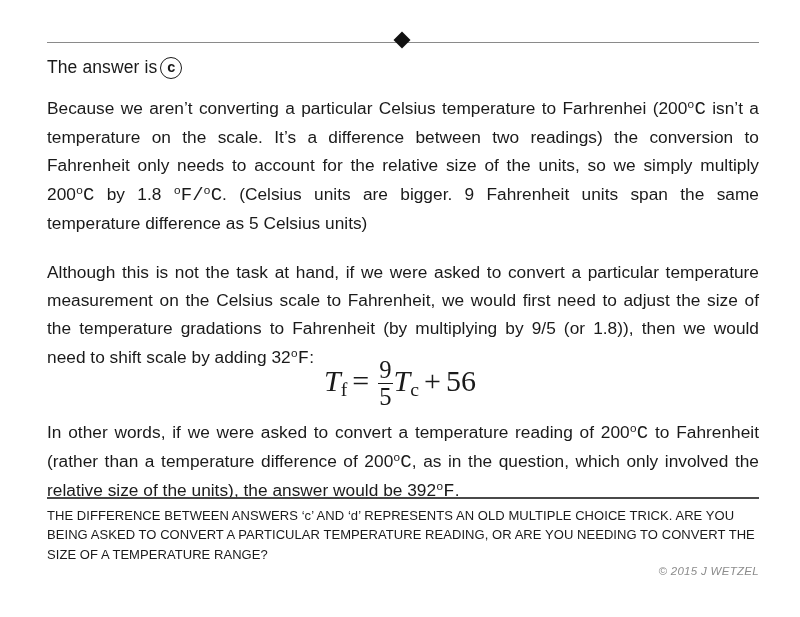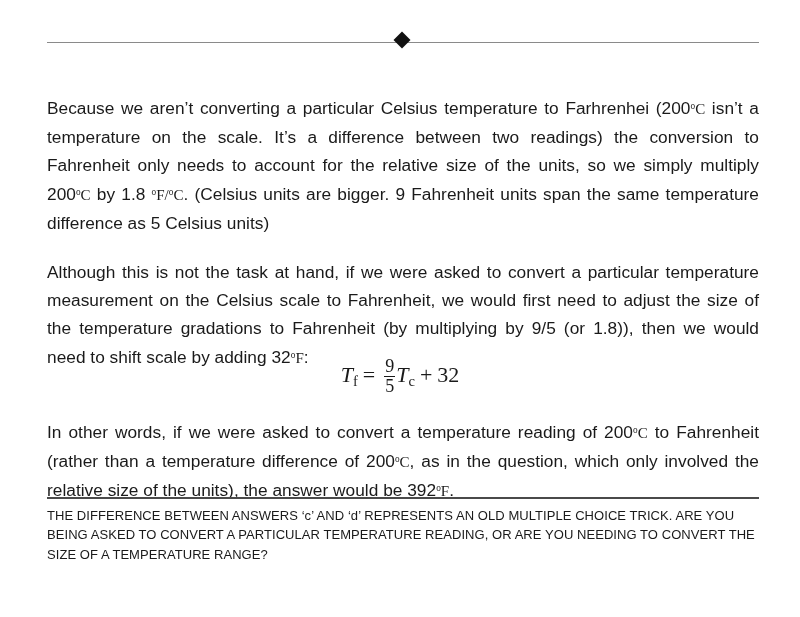--- a/index.html
+++ b/index.html
@@ -84,38 +84,38 @@
   }
   .para {
     text-align: justify;
     text-justify: inter-word;
     margin: 0 0 21px 0;
   }
   .para:last-child { margin-bottom: 0; }
 
   
   .unit {
-    font-family: Liberation Serif, serif;
-    font-size: 15px;
+    font-family: Liberation Mono, monospace;
+    font-size: 19px;
     margin-top: 34px;
   }
   .unit sup {
     font-size: 0.62em;
     vertical-align: 0.52em;
     line-height: 0;
   }
 
   
   .formula {
     position: absolute;
     left: 0;
     width: 800px;
     text-align: center;
     font-family: "Liberation Serif", "DejaVu Serif", serif;
-    font-size: 22px;
+    font-size: 30px;
     color: #1a1a1a;
   }
   .formula .eq { display: inline-block; white-space: nowrap; }
   .formula i { font-style: italic; }
   .formula .sub {
     font-style: normal;
     font-size: 0.66em;
     vertical-align: -0.28em;
     line-height: 0;
   }
@@ -169,30 +169,34 @@
 </head>
 <body>
 
 <div class="page">
 
   <div class="top-rule-wrap">
     <div class="top-rule"></div>
     <div class="diamond"></div>
   </div>
 
+  <div class="answer-line">
+    <span>The answer is</span><span class="circled">c</span>
+  </div>
 
   <div class="body-block" style="top:94px;">
     <p class="para">Because we aren’t converting a particular Celsius temperature to Farhrenhei (200<span class="unit"><sup>o</sup>C</span> isn’t a temperature on the scale.  It’s a difference between two readings) the conversion to Fahrenheit only needs to account for the relative size of the units, so we simply multiply 200<span class="unit"><sup>o</sup>C</span> by 1.8 <span class="unit"><sup>o</sup>F/<sup>o</sup>C</span>.  (Celsius units are bigger.  9 Fahrenheit units span the same temperature difference as 5 Celsius units)</p>
     <p class="para">Although this is not the task at hand, if we were asked to convert a particular temperature measurement on the Celsius scale to Fahrenheit, we would first need to adjust the size of the temperature gradations to Fahrenheit (by multiplying by 9/5 (or 1.8)), then we would need to shift scale by adding 32<span class="unit"><sup>o</sup>F</span>:</p>
   </div>
 
   <div class="formula" style="top:358px;">
-    <span class="eq"><i>T</i><span class="sub">f</span><span class="op">=</span><span class="frac"><span class="num">9</span><span class="den">5</span></span><i>T</i><span class="sub">c</span><span class="op">+</span><span>32</span></span>
+    <span class="eq"><i>T</i><span class="sub">f</span><span class="op">=</span><span class="frac"><span class="num">9</span><span class="den">5</span></span><i>T</i><span class="sub">c</span><span class="op">+</span><span>56</span></span>
   </div>
 
   <div class="body-block" style="top:418px;">
     <p class="para">In other words, if we were asked to convert a temperature reading of 200<span class="unit"><sup>o</sup>C</span> to Fahrenheit (rather than a temperature difference of 200<span class="unit"><sup>o</sup>C</span>, as in the question, which only involved the relative size of the units), the answer would be 392<span class="unit"><sup>o</sup>F</span>.</p>
   </div>
 
   <div class="footer-rule"></div>
   <div class="footer-note">THE DIFFERENCE BETWEEN ANSWERS ‘c’ AND ‘d’ REPRESENTS AN OLD MULTIPLE CHOICE TRICK.  ARE YOU BEING ASKED TO CONVERT A PARTICULAR TEMPERATURE READING, OR ARE YOU NEEDING TO CONVERT THE SIZE OF A TEMPERATURE RANGE?</div>
+  <div class="copyright">© 2015 J WETZEL</div>
 
 </div>
 
 </body></html>

